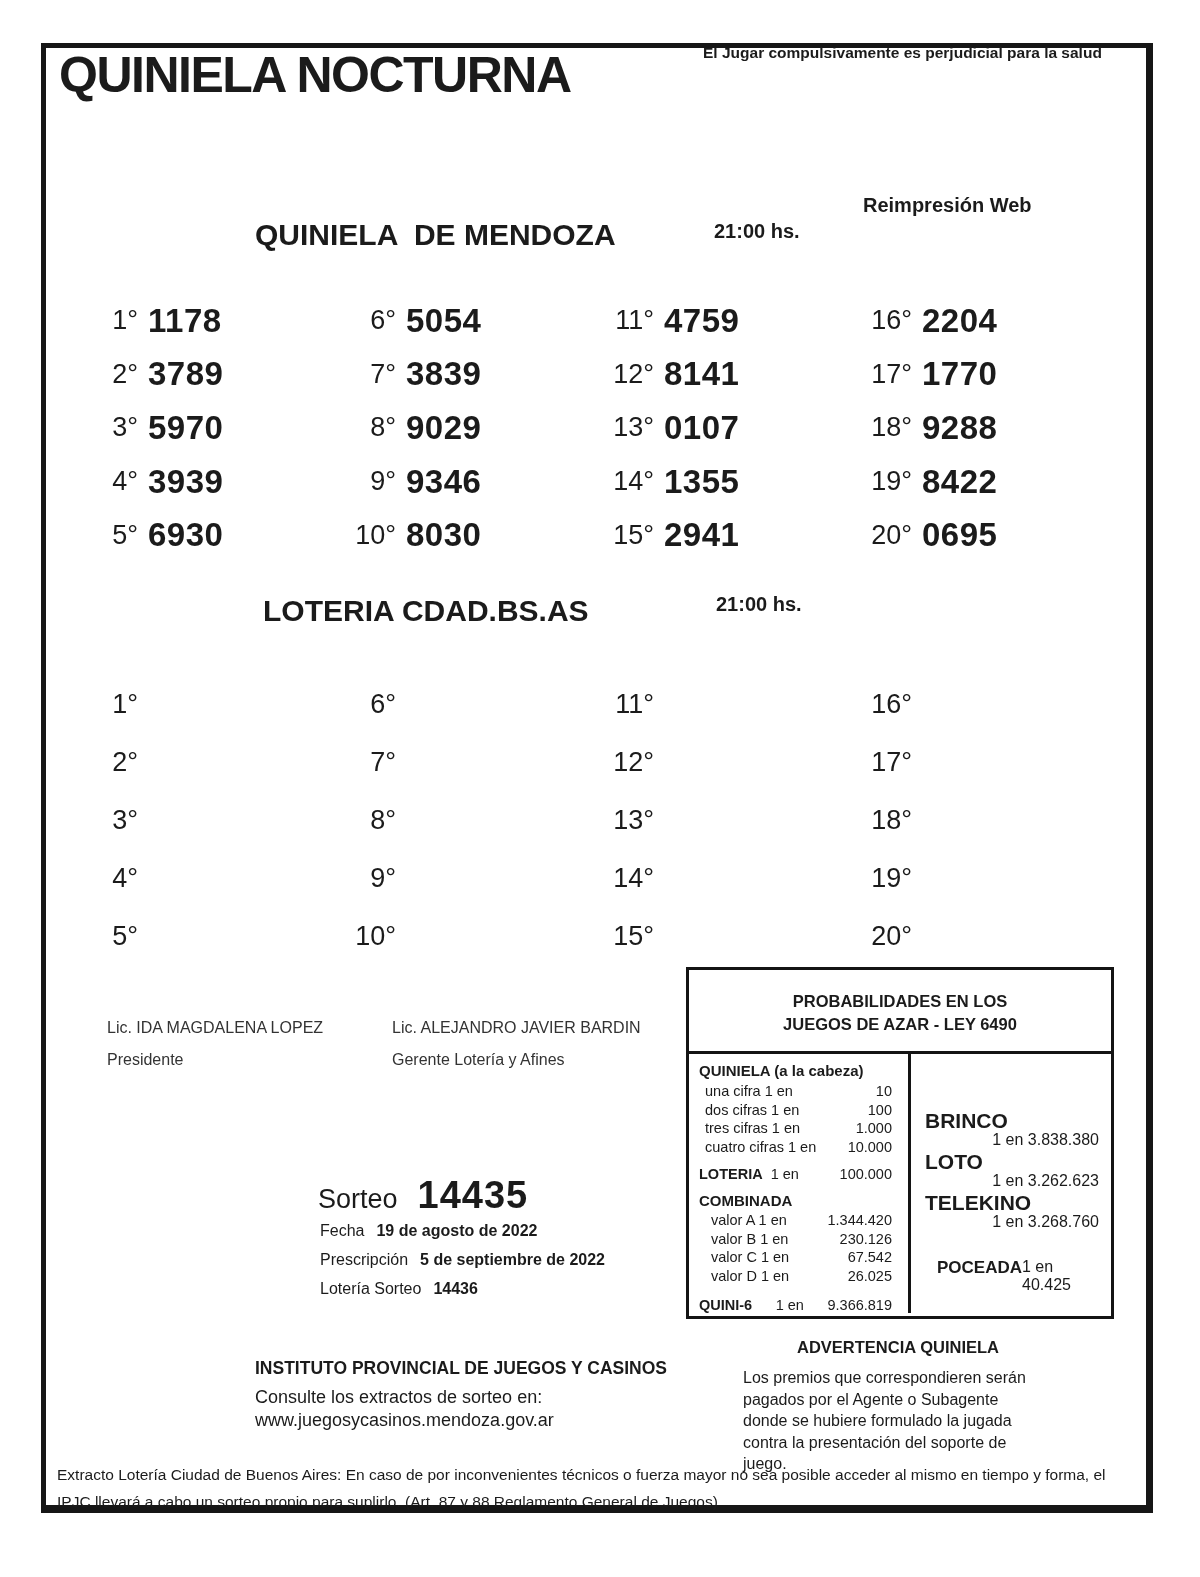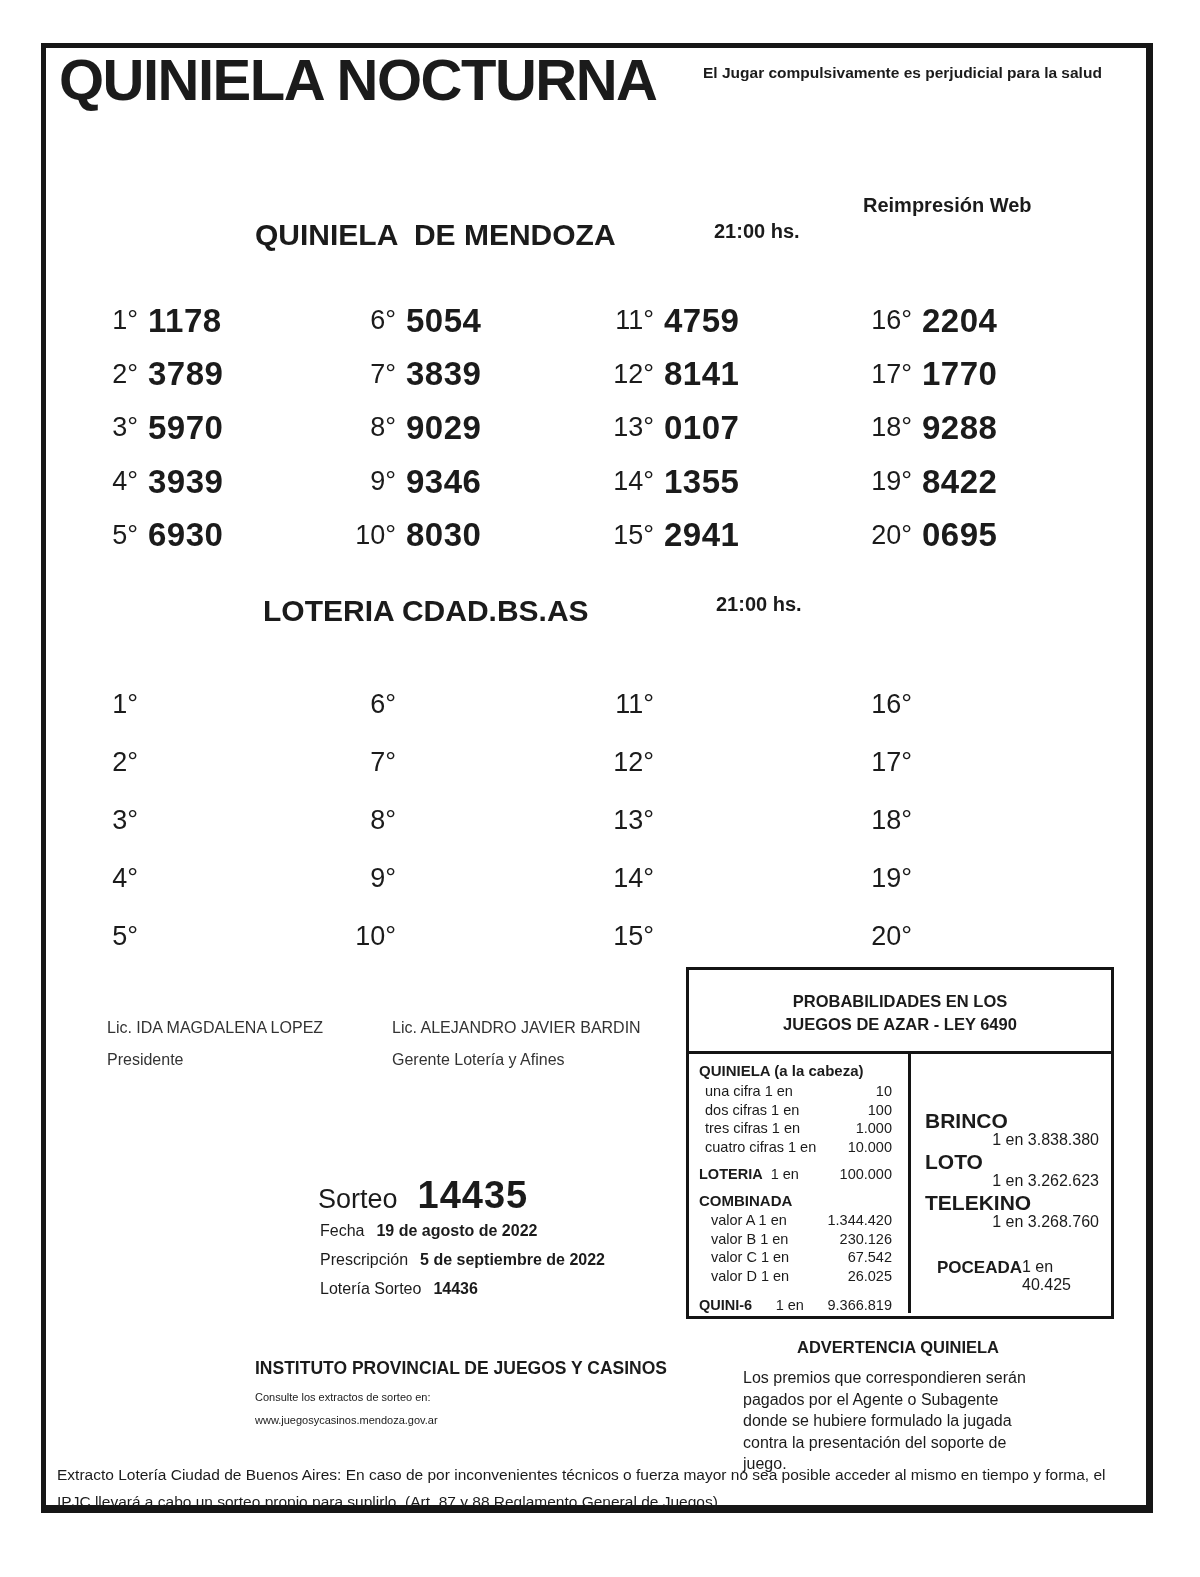--- a/index.html
+++ b/index.html
@@ -5,22 +5,22 @@
   html,body { margin:0; padding:0; background:#ffffff; }
   .page {
     position:relative; width:1200px; height:1577px; background:#ffffff;
     font-family:"Liberation Sans", sans-serif; color:#1b1b1b; overflow:hidden;
   }
   .frame {
     position:absolute; left:41px; top:43px; width:1112px; height:1470px;
     border:5px solid #161616; border-right-width:7px; border-bottom-width:8px;
     box-sizing:border-box;
   }
-  .doc-title { position:absolute; left:59px; top:46px; font-size:58px; font-weight:700; letter-spacing:-1.5px; white-space:pre; }
-  .health-warning { position:absolute; left:703px; top:64px; font-size:15.5px; font-weight:700; }
+  .doc-title { position:absolute; left:59px; top:46px; font-size:50px; font-weight:700; letter-spacing:-1.5px; white-space:pre; }
+  .health-warning { position:absolute; left:703px; top:44px; font-size:15.5px; font-weight:700; }
   .reprint { position:absolute; left:863px; top:194px; font-size:20px; font-weight:700; }
 
   .mendoza-title { position:absolute; left:255px; top:218px; font-size:30px; font-weight:700; white-space:pre; }
   .mendoza-time { position:absolute; left:714px; top:220px; font-size:20px; font-weight:700; }
 
   .results-grid {
     position:absolute; left:78px; top:294px;
     display:grid; grid-template-columns:repeat(4,258px);
     grid-template-rows:repeat(5,53.6px); grid-auto-flow:column;
   }
@@ -67,21 +67,21 @@
 
   .sorteo-row { position:absolute; left:318px; top:1174px; display:flex; align-items:baseline; gap:20px; }
   .sorteo-label { font-size:27px; }
   .sorteo-number { font-size:38px; font-weight:700; letter-spacing:1px; }
   .draw-lines { position:absolute; left:320px; top:1222px; font-size:16px; }
   .draw-line { margin-bottom:11px; white-space:pre; }
   .draw-line b { margin-left:12px; }
 
   .institute { position:absolute; left:255px; top:1358px; }
   .inst-name { font-weight:700; font-size:17.5px; margin-bottom:7px; }
-  .inst-line { font-size:11px; line-height:23px; white-space:pre; }
+  .inst-line { font-size:18px; line-height:23px; white-space:pre; }
 
   .advertencia { position:absolute; left:743px; top:1338px; width:310px; }
   .adv-title { font-weight:700; font-size:16.5px; text-align:center; margin-bottom:10px; }
   .adv-line { font-size:16px; line-height:21.5px; }
 
   .footer-note { position:absolute; left:57px; top:1462px; width:1050px; font-size:15.5px; line-height:26.5px; }
 </style>
 </head>
 <body>
 

